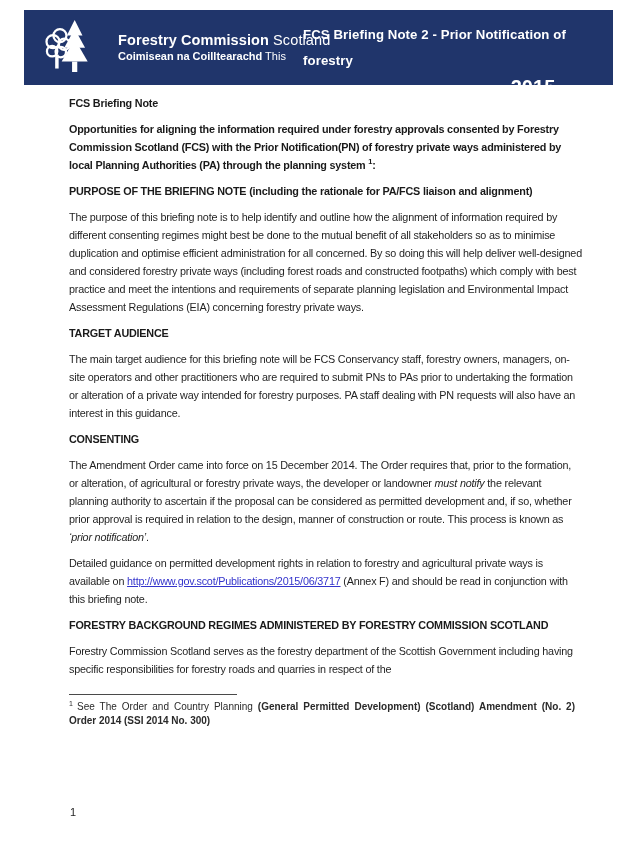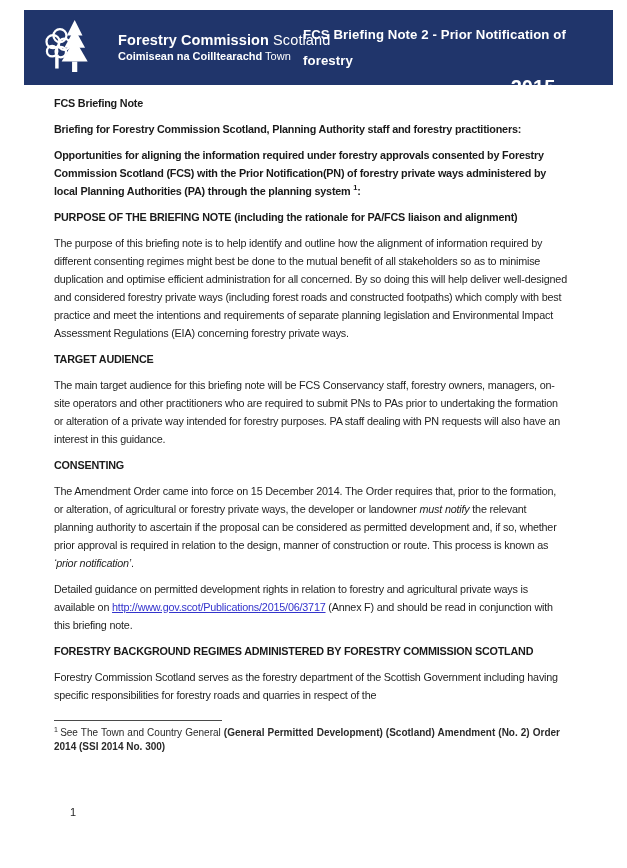--- a/index.html
+++ b/index.html
@@ -19,21 +19,21 @@
   .logo-name .b { font-weight:bold; }
   .logo-gaelic { font-size:11px; margin-top:1px; }
   .logo-gaelic .b { font-weight:bold; }
   .banner-title {
     flex:1; padding:12px 8px 0 24px; font-weight:bold;
     font-size:13.2px; line-height:26px; letter-spacing:0.1px;
   }
   .banner-title .year { font-size:20px; }
   
   .content {
-    position:absolute; left:54px; top:94px; width:514px;
+    position:absolute; left:69px; top:94px; width:514px;
     font-size:10.8px; letter-spacing:-0.2px; line-height:18px;
   }
   .content p { margin:0 0 8px 0; }
   .b-para { font-weight:bold; color:#1a1a1a; }
   .heading { font-weight:bold; color:#1a1a1a; }
   .i { font-style:italic;text-align:center; }
   .b { font-weight:bold; }
   .sup { font-size:7.5px; vertical-align:super; line-height:0; }
   a.link { color:#3333cc; cursor:pointer; }
   
@@ -67,45 +67,44 @@
           <g fill="#ffffff">
             <polygon points="40,2 31,20 49,20"></polygon>
             <polygon points="40,12 28,34 52,34"></polygon>
             <polygon points="40,24 25,50 55,50"></polygon>
             <rect x="37" y="50" width="6" height="12"></rect>
           </g>
         </svg>
       </span>
       <div class="logo-text">
         <div class="logo-name"><span class="b">Forestry Commission</span><span> Scotland</span></div>
-        <div class="logo-gaelic"><span class="b">Coimisean na Coilltearachd</span><span> Town</span></div>
+        <div class="logo-gaelic"><span class="b">Coimisean na Coilltearachd</span><span> This</span></div>
       </div>
     </div>
     <div class="banner-title">
       <div>FCS Briefing Note 2 - Prior Notification of forestry</div>
       <div><span>tracks/private ways – November </span><span class="year">2015</span></div>
     </div>
   </header>
 
   <main class="content">
     <p class="b-para">FCS Briefing Note</p>
-    <p class="b-para">Briefing for Forestry Commission Scotland, Planning Authority staff and forestry practitioners:</p>
     <p class="b-para"><span>Opportunities for aligning the information required under forestry approvals consented by Forestry Commission Scotland (FCS) with the Prior Notification(PN) of forestry private ways administered by local Planning Authorities (PA) through the planning system </span><span class="sup">1</span><span>:</span></p>
 
     <p class="heading">PURPOSE OF THE BRIEFING NOTE (including the rationale for PA/FCS liaison and alignment)</p>
     <p>The purpose of this briefing note is to help identify and outline how the alignment of information required by different consenting regimes might best be done to the mutual benefit of all stakeholders so as to minimise duplication and optimise efficient administration for all concerned. By so doing this will help deliver well-designed and considered forestry private ways (including forest roads and constructed footpaths) which comply with best practice and meet the intentions and requirements of separate planning legislation and Environmental Impact Assessment Regulations (EIA) concerning forestry private ways.</p>
 
     <p class="heading">TARGET AUDIENCE</p>
     <p>The main target audience for this briefing note will be FCS Conservancy staff, forestry owners, managers, on-site operators and other practitioners who are required to submit PNs to PAs prior to undertaking the formation or alteration of a private way intended for forestry purposes. PA staff dealing with PN requests will also have an interest in this guidance.</p>
 
     <p class="heading">CONSENTING</p>
     <p><span>The Amendment Order came into force on 15 December 2014. The Order requires that, prior to the formation, or alteration, of agricultural or forestry private ways, the developer or landowner </span><span class="i">must notify</span><span> the relevant planning authority to ascertain if the proposal can be considered as permitted development and, if so, whether prior approval is required in relation to the design, manner of construction or route.  This process is known as </span><span class="i">‘prior notification’</span><span>.</span></p>
     <p><span>Detailed guidance on permitted development rights in relation to forestry and agricultural private ways is available on </span><a class="link" href="#">http://www.gov.scot/Publications/2015/06/3717</a><span>  (Annex F) and should be read in conjunction with this briefing note.</span></p>
 
     <p class="heading">FORESTRY BACKGROUND REGIMES ADMINISTERED BY FORESTRY COMMISSION SCOTLAND</p>
     <p>Forestry Commission Scotland serves as the forestry department of the Scottish Government including having specific responsibilities for forestry roads and quarries in respect of the</p>
 
     <div class="footnote-rule"></div>
-    <p class="footnote"><span class="sup">1 </span><span>See The Town and Country General </span><span class="b">(General Permitted Development) (Scotland) Amendment (No. 2) Order 2014 (SSI 2014 No. 300)</span></p>
+    <p class="footnote"><span class="sup">1 </span><span>See The Order and Country Planning </span><span class="b">(General Permitted Development) (Scotland) Amendment (No. 2) Order 2014 (SSI 2014 No. 300)</span></p>
   </main>
 
   <div class="page-number">1</div>
 </div>
 
 </body></html>

